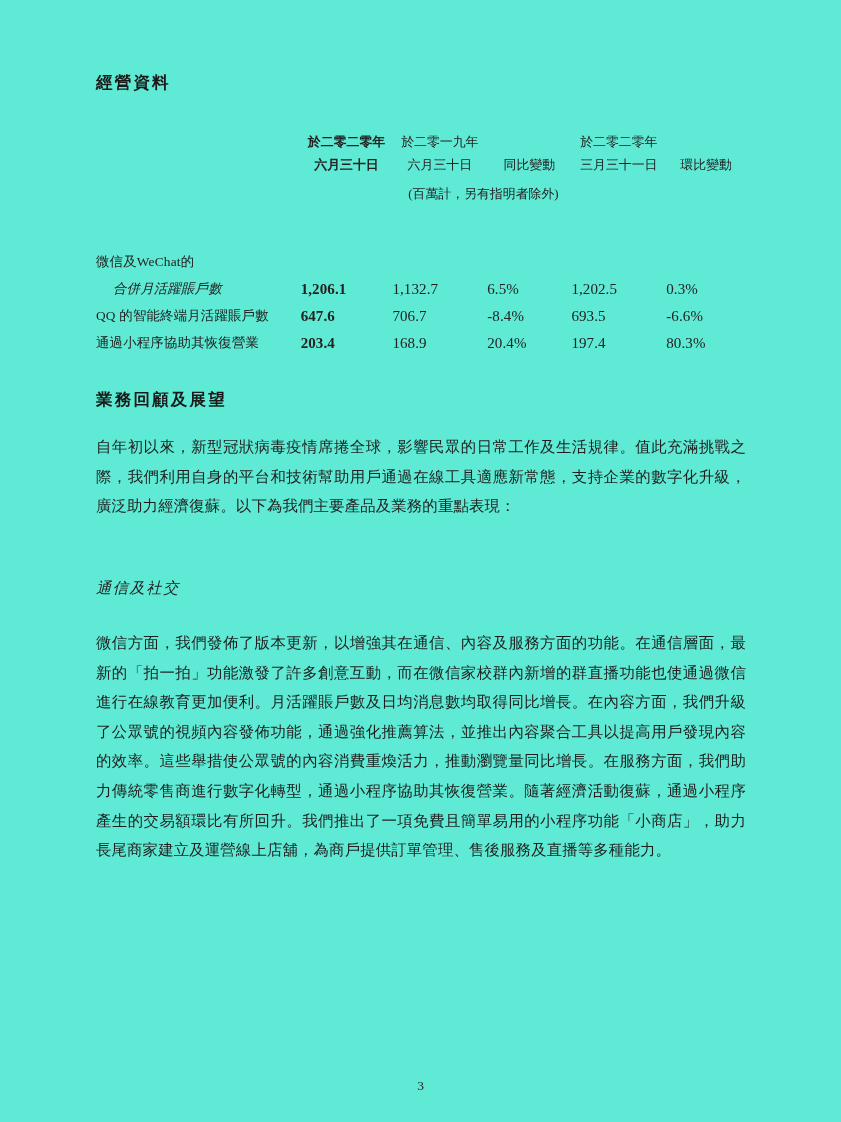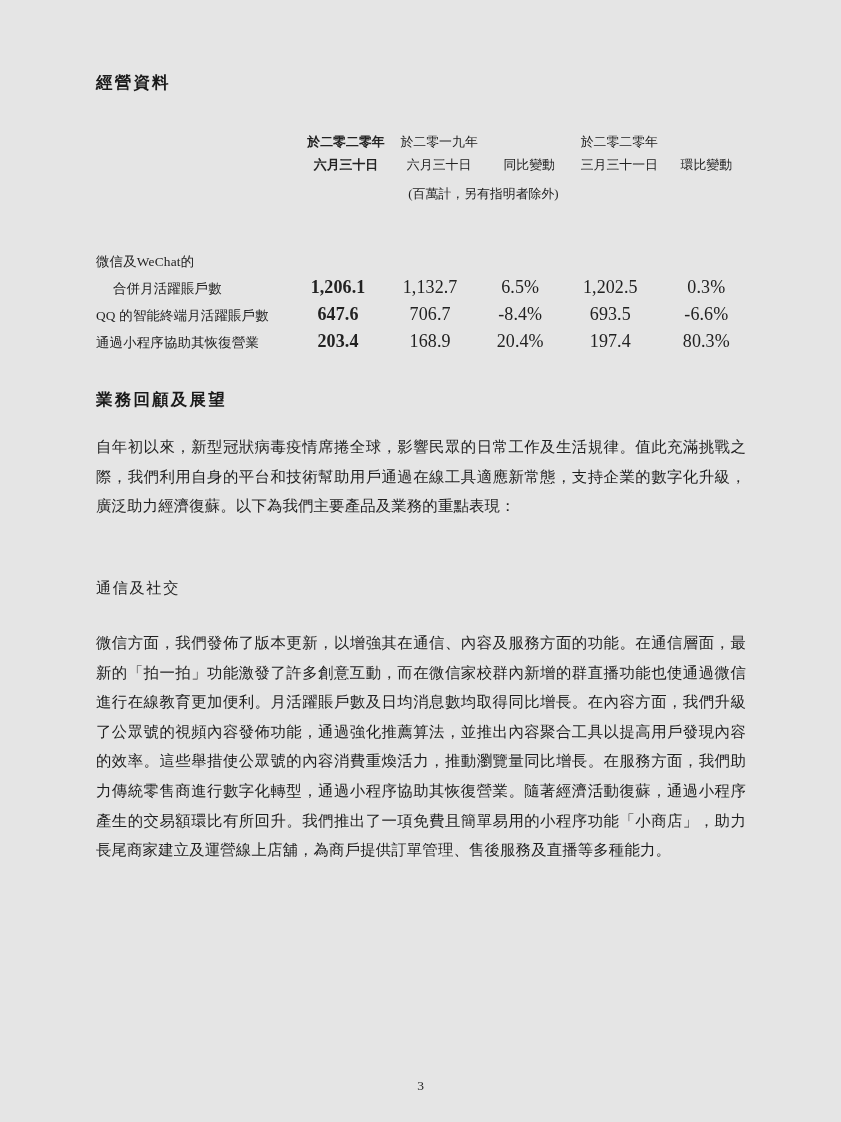--- a/index.html
+++ b/index.html
@@ -6,21 +6,21 @@
   html, body {
     margin: 0;
     padding: 0;
     background: #ffffff;
   }
 
   .page {
     position: relative;
     width: 841px;
     height: 1122px;
-    background: #e5e5e5;
+    background: #5eead4;
     overflow: hidden;
     font-family: "Liberation Serif", "DejaVu Serif", serif;
     color: #1c1c1c;
     box-sizing: border-box;
   }
 
   
   .section-heading {
     position: absolute;
     left: 96px;
@@ -76,26 +76,26 @@
     padding-top: 12px;
   }
 
   .spacer-row td { height: 26px; }
 
   .row-label {
     text-align: left;
     font-size: 13.4px;
     letter-spacing: 0.2px;
   }
-  .row-label.indent { padding-left: 17px; }
+  .row-label.indent { padding-left: 17px; font-style: italic; }
 
   .data-row td { height: 27px; }
   .data-row td.num {
-    text-align: center;
-    font-size: 18px;
+    text-align: left;
+    font-size: 15px;
     padding-right: 18px;
     letter-spacing: 0.1px;
   }
   .data-row td.num.first {
     font-weight: bold;
     padding-right: 16px;
   }
   .data-row td.num.last { padding-right: 0px; }
 
   .row-title-only td { height: 25px; margin-left: 32px; }
@@ -111,20 +111,21 @@
     text-justify: inter-character;
     color: #1f1f1f;
     letter-spacing: 0.15px;
   }
   #para-intro { top: 432px; }
   #subheading-comms {
     position: absolute;
     left: 96px;
     top: 578px;
     font-size: 15.2px;
+    font-style: italic;
     color: #1f1f1f;
     letter-spacing: 1.6px;
     white-space: nowrap;
   }
   #para-wechat { top: 628px; }
 
   
   .page-number {
     position: absolute;
     left: 0;

